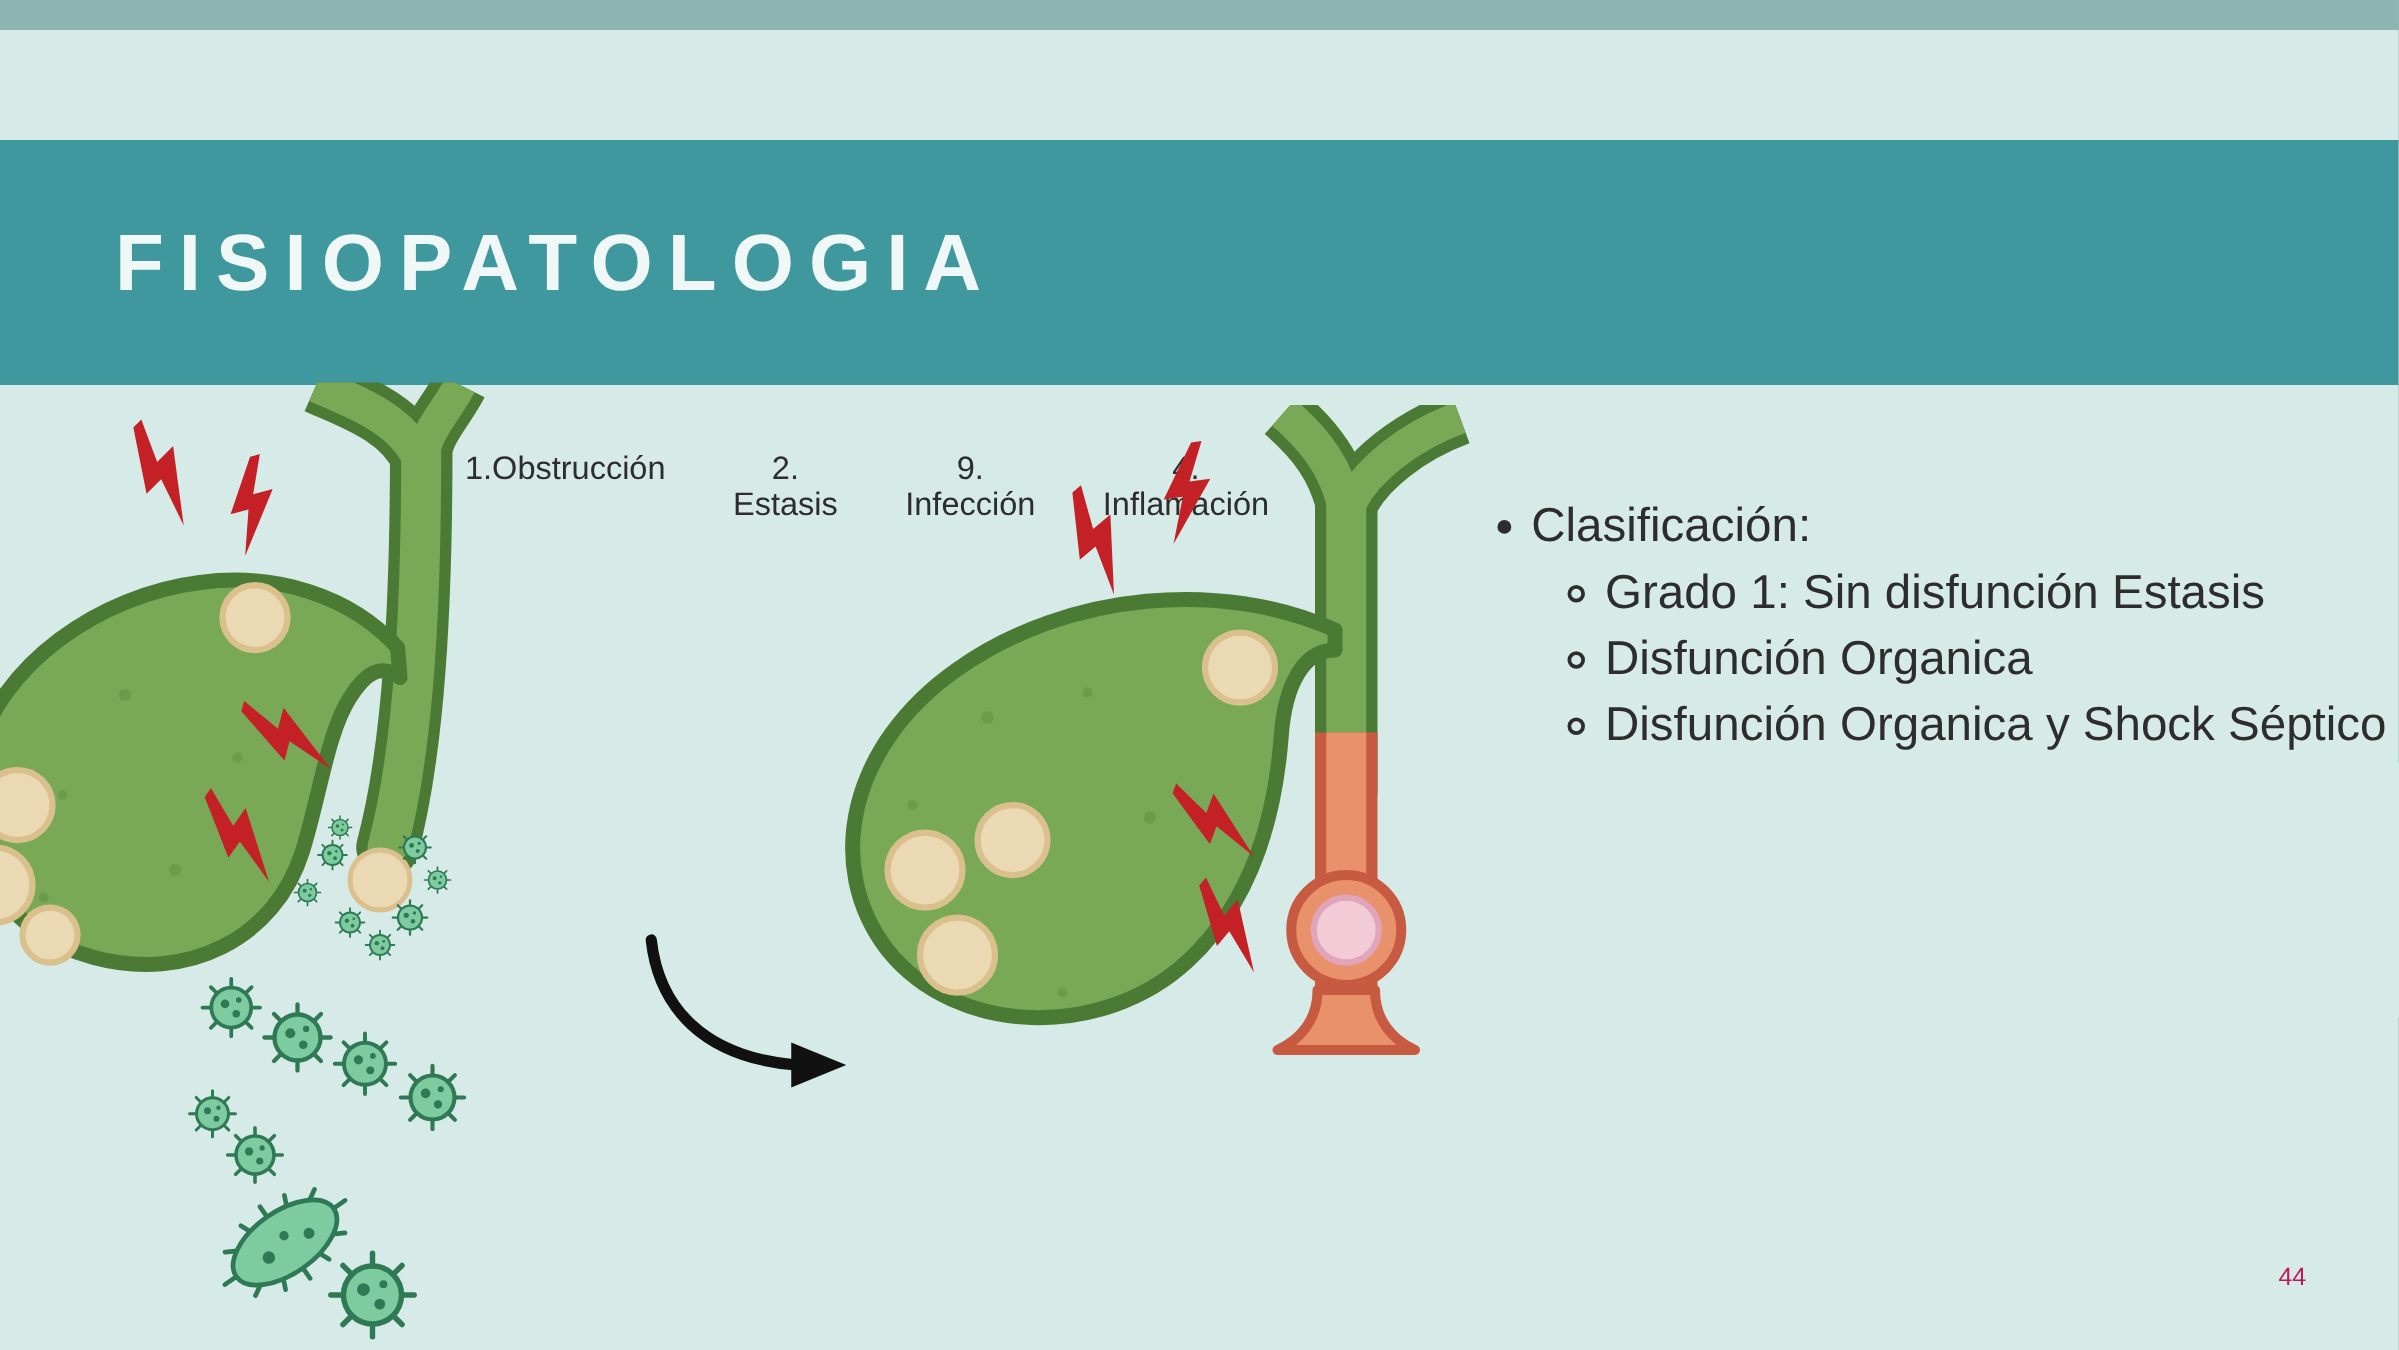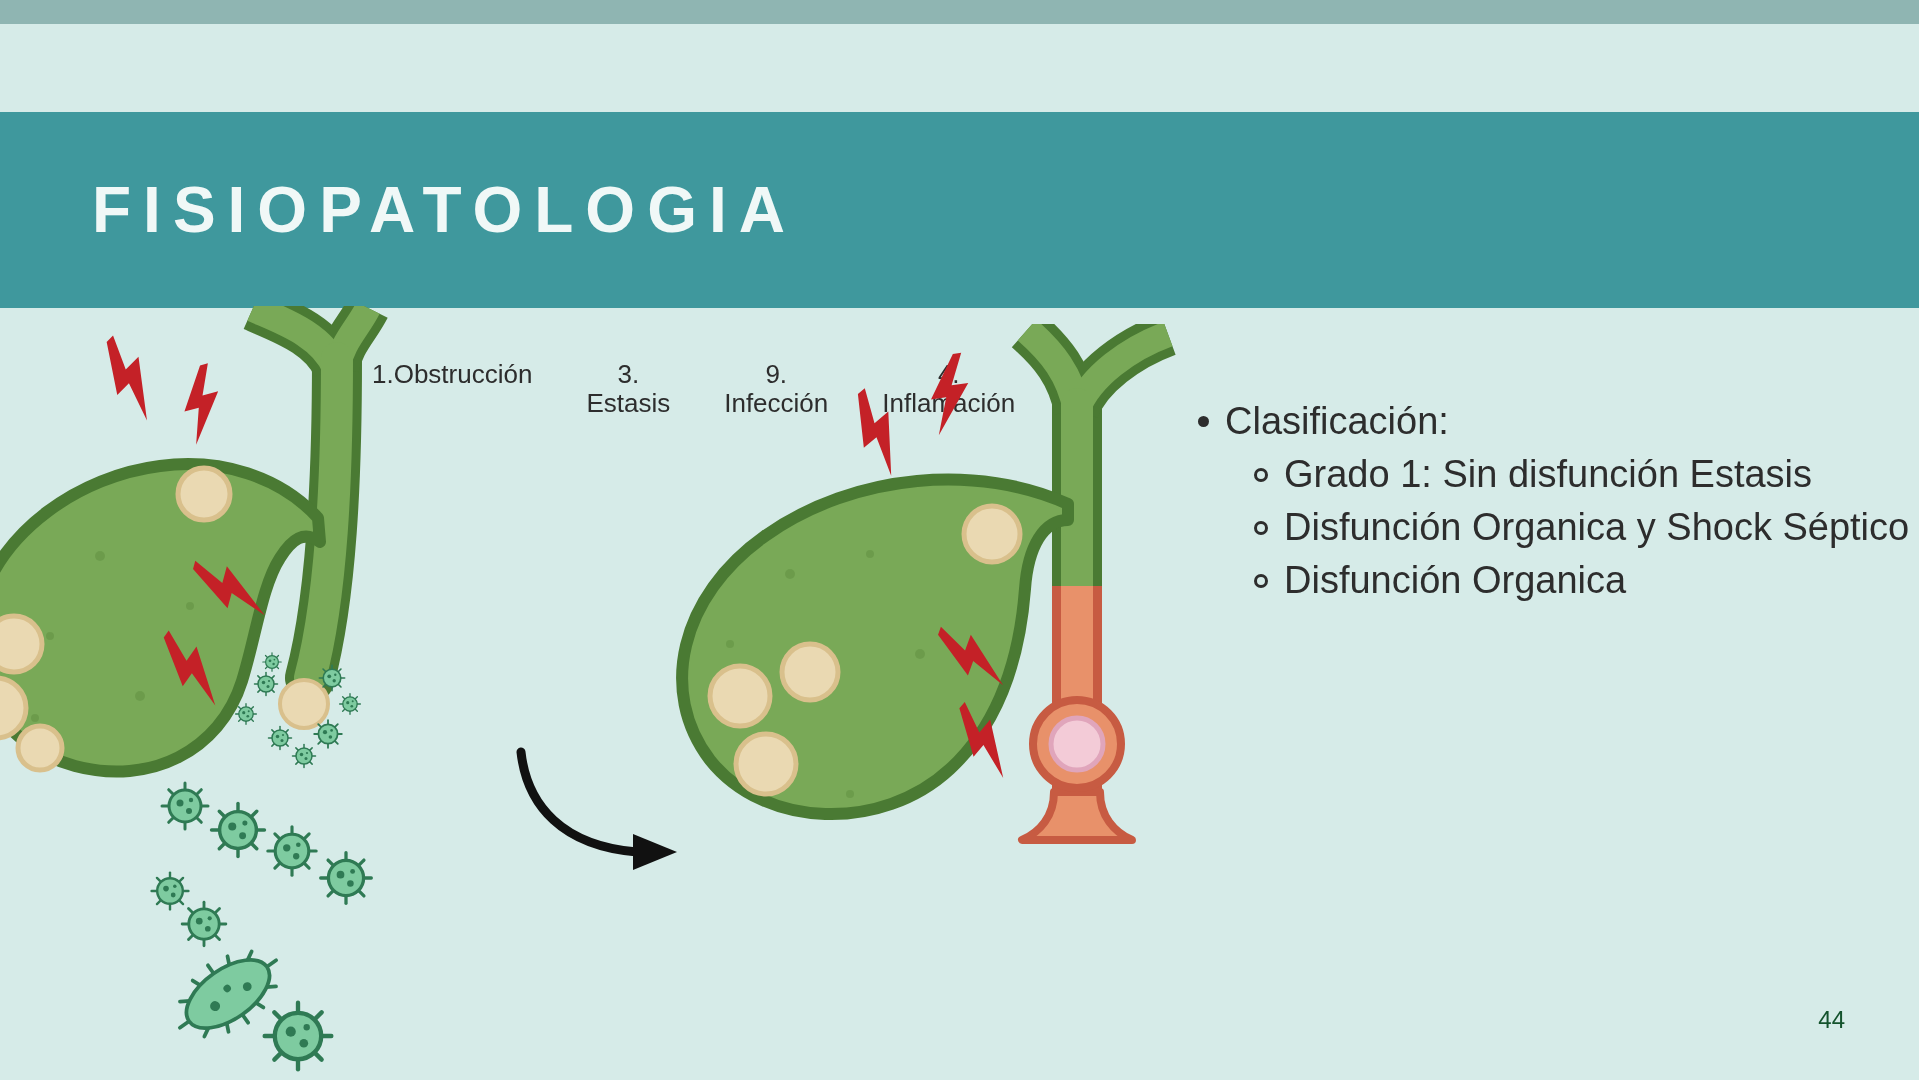--- a/index.html
+++ b/index.html
@@ -24,21 +24,21 @@
     position:absolute;left:372px;top:336px;width:290px;
     display:flex;flex-direction:row;gap:54px;
     text-align:center;font-size:26px;line-height:1.1;
   }
   .classification{position:absolute;left:1198px;top:376px;font-size:38px;}
   .c-row{display:flex;align-items:center;gap:16px;margin-bottom:10px;}
   .c-sub{margin-left:56px;}
   .bullet-solid{width:11px;height:11px;border-radius:50%;background:#2D2D2D;flex:0 0 auto;}
   .bullet-hollow{width:14px;height:14px;border-radius:50%;border:3px solid #2D2D2D;
     box-sizing:border-box;background:transparent;flex:0 0 auto;}
-  .page-num{position:absolute;right:74px;bottom:70px;font-size:24px;color:#14532d;}
+  .page-num{position:absolute;right:74px;bottom:70px;font-size:20px;color:#be185d;}
   .defs-svg{position:absolute;width:0;height:0;}
 </style>
 </head>
 <body>
 
 <svg class="defs-svg" aria-hidden="true">
   <defs>
     <path id="bolt" d="M26 0 L6 30 L17 30 L8 56 L34 22 L22 22 L32 0 Z"></path>
     <g id="germ">
       <g stroke="#2F7A54" stroke-width="3" stroke-linecap="round">
@@ -137,21 +137,21 @@
         <use href="#germ" transform="translate(190,585) scale(0.8)"></use>
         <use href="#germ" transform="translate(224,618) scale(0.95)"></use>
         <use href="#germrod" transform="translate(248,688) rotate(-35) scale(1.25)"></use>
         <use href="#germ" transform="translate(318,730) scale(1.45)"></use>
       </g>
     </svg>
   </div>
 
   <div class="steps">
     <div class="step">1.Obstrucción</div>
-    <div class="step">3. Estasis</div>
+    <div class="step">2. Estasis</div>
     <div class="step">9. Infección</div>
     <div class="step">4. Inflamación</div>
   </div>
 
   <div class="illus illus-arrow">
     <svg viewBox="0 0 180 135">
       <path d="M16 6 C 22 60, 58 100, 132 106" stroke="#111" stroke-width="9" fill="none" stroke-linecap="round"></path>
       <polygon points="128,88 172,106 128,124" fill="#111"></polygon>
     </svg>
   </div>
@@ -200,23 +200,23 @@
     <div class="c-row">
       <span class="bullet-solid"></span>
       <span>Clasificación:</span>
     </div>
     <div class="c-row c-sub">
       <span class="bullet-hollow"></span>
       <span>Grado 1: Sin disfunción Estasis</span>
     </div>
     <div class="c-row c-sub">
       <span class="bullet-hollow"></span>
-      <span>Disfunción Organica y Shock Séptico</span>
+      <span>Disfunción Organica</span>
     </div>
     <div class="c-row c-sub">
       <span class="bullet-hollow"></span>
-      <span>Disfunción Organica</span>
+      <span>Disfunción Organica y Shock Séptico</span>
     </div>
   </div>
 
   <div class="page-num">44</div>
 
 </div>
 
 </body></html>

